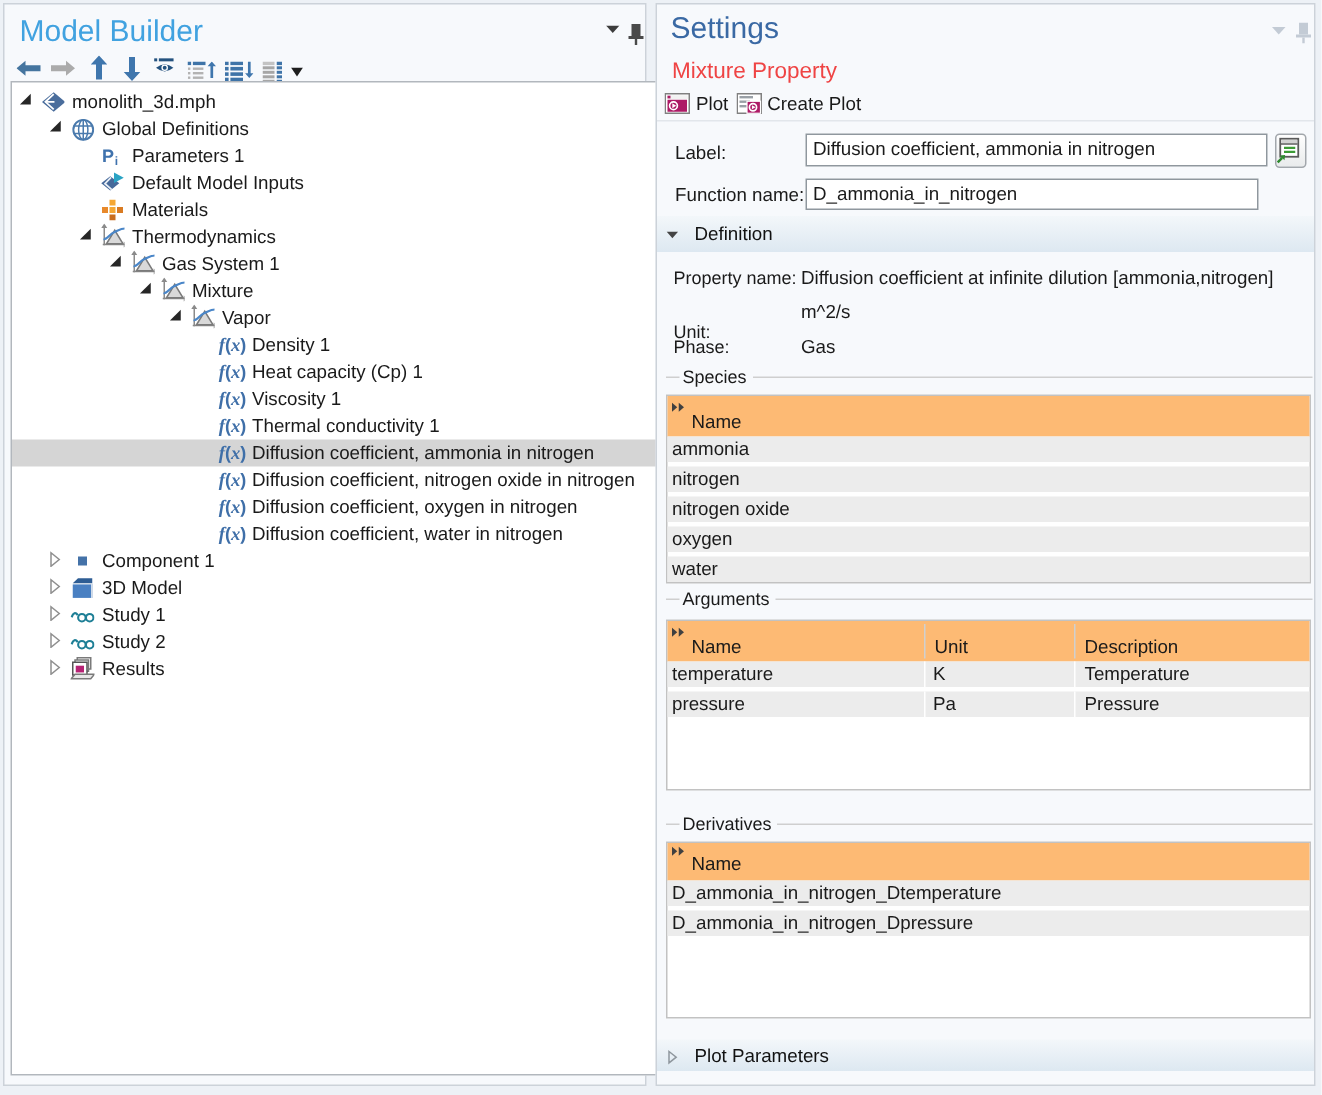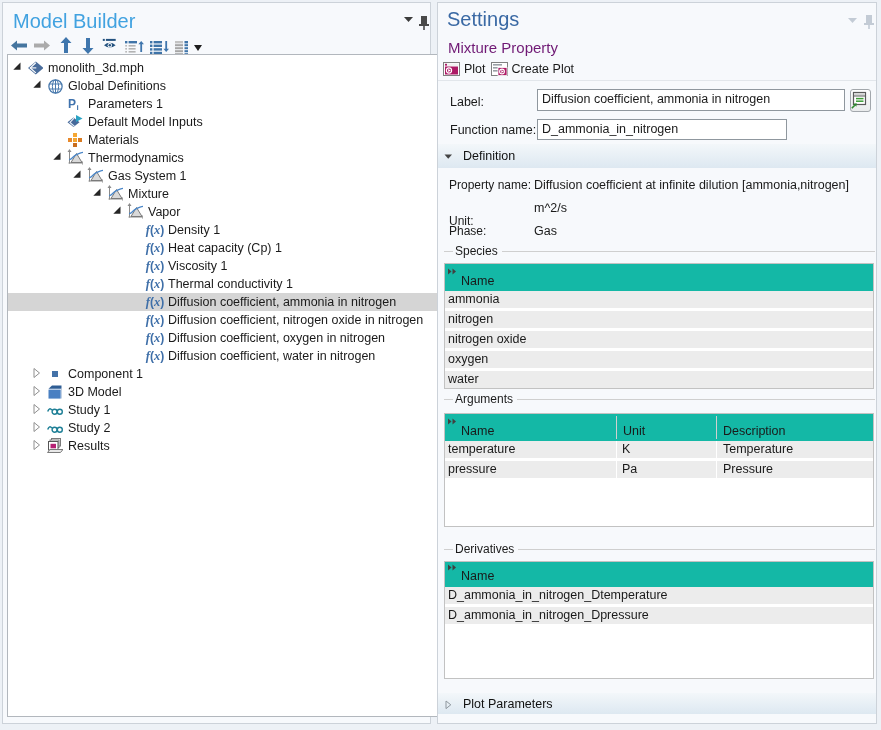--- a/index.html
+++ b/index.html
@@ -16,35 +16,35 @@
 .arrow { width:14px; flex:0 0 14px; display:flex; align-items:center; justify-content:flex-start; }
 .arrow svg { position:relative; top:-2px; }
 .ibox { width:16px; flex:0 0 16px; margin-left:2px; margin-right:5px; display:flex; align-items:center; justify-content:center; overflow:visible; }
 .tlabel { font-size:12.5px; color:#1a1a1a; }
 .fx { font-size:12px; color:#3f6fa8; font-weight:bold; }
 .fx i { font-family:"Liberation Serif", serif; font-size:12.5px; }
 
 
 #right { position:absolute; left:437px; top:2px; width:440px; height:722px; background:#f7f9fc; border:1px solid #ccd2d9; }
 #righttitle { position:absolute; left:9px; top:5px; font-size:20px; color:#3a69a4; }
-#subtitle { position:absolute; left:10px; top:36px; font-size:15px; color:#701a75; }
+#subtitle { position:absolute; left:10px; top:36px; font-size:15px; color:#ef4444; }
 .btnrow { position:absolute; height:16px; display:flex; align-items:center; }
 .btntext { margin-left:4px; margin-right:5px; font-size:12.5px; }
 #sep1 { position:absolute; left:0; top:77px; width:100%; height:1px; background:#e2e6eb; }
 .flabel { position:absolute; left:12px; font-size:12.5px; }
 .field { position:absolute; background:#fff; border:1px solid #8f979e; font-size:12.5px; padding:2px 4px; line-height:15px; }
 .secbar { position:absolute; left:0; width:438px; height:24px; background:linear-gradient(#f3f7fa,#dde8f1); display:flex; align-items:center; }
 .secbar .sectext { margin-left:25px; font-size:12.5px; color:#111;text-align:center; }
 .dlabel { position:absolute; left:11px; font-size:12px; }
 .dvalue { position:absolute; left:96px; font-size:12.5px; }
 .leg { position:absolute; left:6px; width:431px; display:flex; align-items:center; font-size:12px; }
 .leg .ll { width:9px; height:1px; background:#cfcfcf; margin-right:2px; }
 .leg .lr { flex:1; height:1px; background:#cfcfcf; margin-left:4px; }
 .tbl { position:absolute; left:6px; width:430px; background:#fff; border:1px solid #c2c2c2; }
-.thead { position:relative; height:27px; background:#14b8a6; }
+.thead { position:relative; height:27px; background:#fdba74; }
 .thead .hname { position:absolute; font-size:12.5px; top:10px; }
 .grow { position:relative; height:17px; background:#ececec; margin-bottom:3px; font-size:12.5px; line-height:17px; white-space:nowrap; }
 </style>
 </head>
 <body>
 
 <div id="left">
   <div id="lefttitle">Model Builder</div>
   <div id="tbicons">
 
@@ -418,21 +418,21 @@
         <rect x="7" y="6.5" width="9" height="8" fill="#ad1a66" stroke="#fff" stroke-width="0.8"></rect>
         <circle cx="11" cy="10.5" r="2.4" fill="none" stroke="#fff" stroke-width="1.1"></circle>
         <polygon points="10.3,9.1 12.7,10.5 10.3,11.9" fill="#fff"></polygon>
       </svg>
     <span class="btntext">Create Plot</span>
   </div>
   <div id="sep1"></div>
   <div class="flabel" style="top:92px;">Label:</div>
   <div class="field" style="left:99px; top:86px; width:308px; height:22px;">Diffusion coefficient, ammonia in nitrogen</div>
   <div class="flabel" style="top:120px;">Function name:</div>
-  <div class="field" style="left:99px; top:116px; width:250px; height:21px;">D_ammonia_in_nitrogen</div>
+  <div class="field" style="left:99px; top:116px; width:302px; height:21px;">D_ammonia_in_nitrogen</div>
   <div class="abs" style="left:412px;top:86px;width:21px;height:23px;border:1px solid #a2a7ac;border-radius:3px;background:linear-gradient(#fefefe,#e9ebec);">
     <svg width="19" height="21">
       <rect x="2.5" y="2.5" width="12" height="12" fill="#ffffff" stroke="#5a5a5a" stroke-width="1.2"></rect>
       <rect x="3.2" y="3.2" width="10.6" height="2.2" fill="#d2d2d2"></rect>
       <line x1="3" y1="6" x2="14" y2="6" stroke="#5a5a5a" stroke-width="1"></line>
       <line x1="5" y1="8.6" x2="12.5" y2="8.6" stroke="#3c9b35" stroke-width="1.5"></line>
       <line x1="5" y1="11.2" x2="12.5" y2="11.2" stroke="#3c9b35" stroke-width="1.5"></line>
       <g transform="translate(0.8,18.2) rotate(-45)" fill="#2f8a2f">
         <rect x="0" y="-0.8" width="4.2" height="1.6"></rect>
         <polygon points="4.2,-2.2 7,0 4.2,2.2"></polygon>

